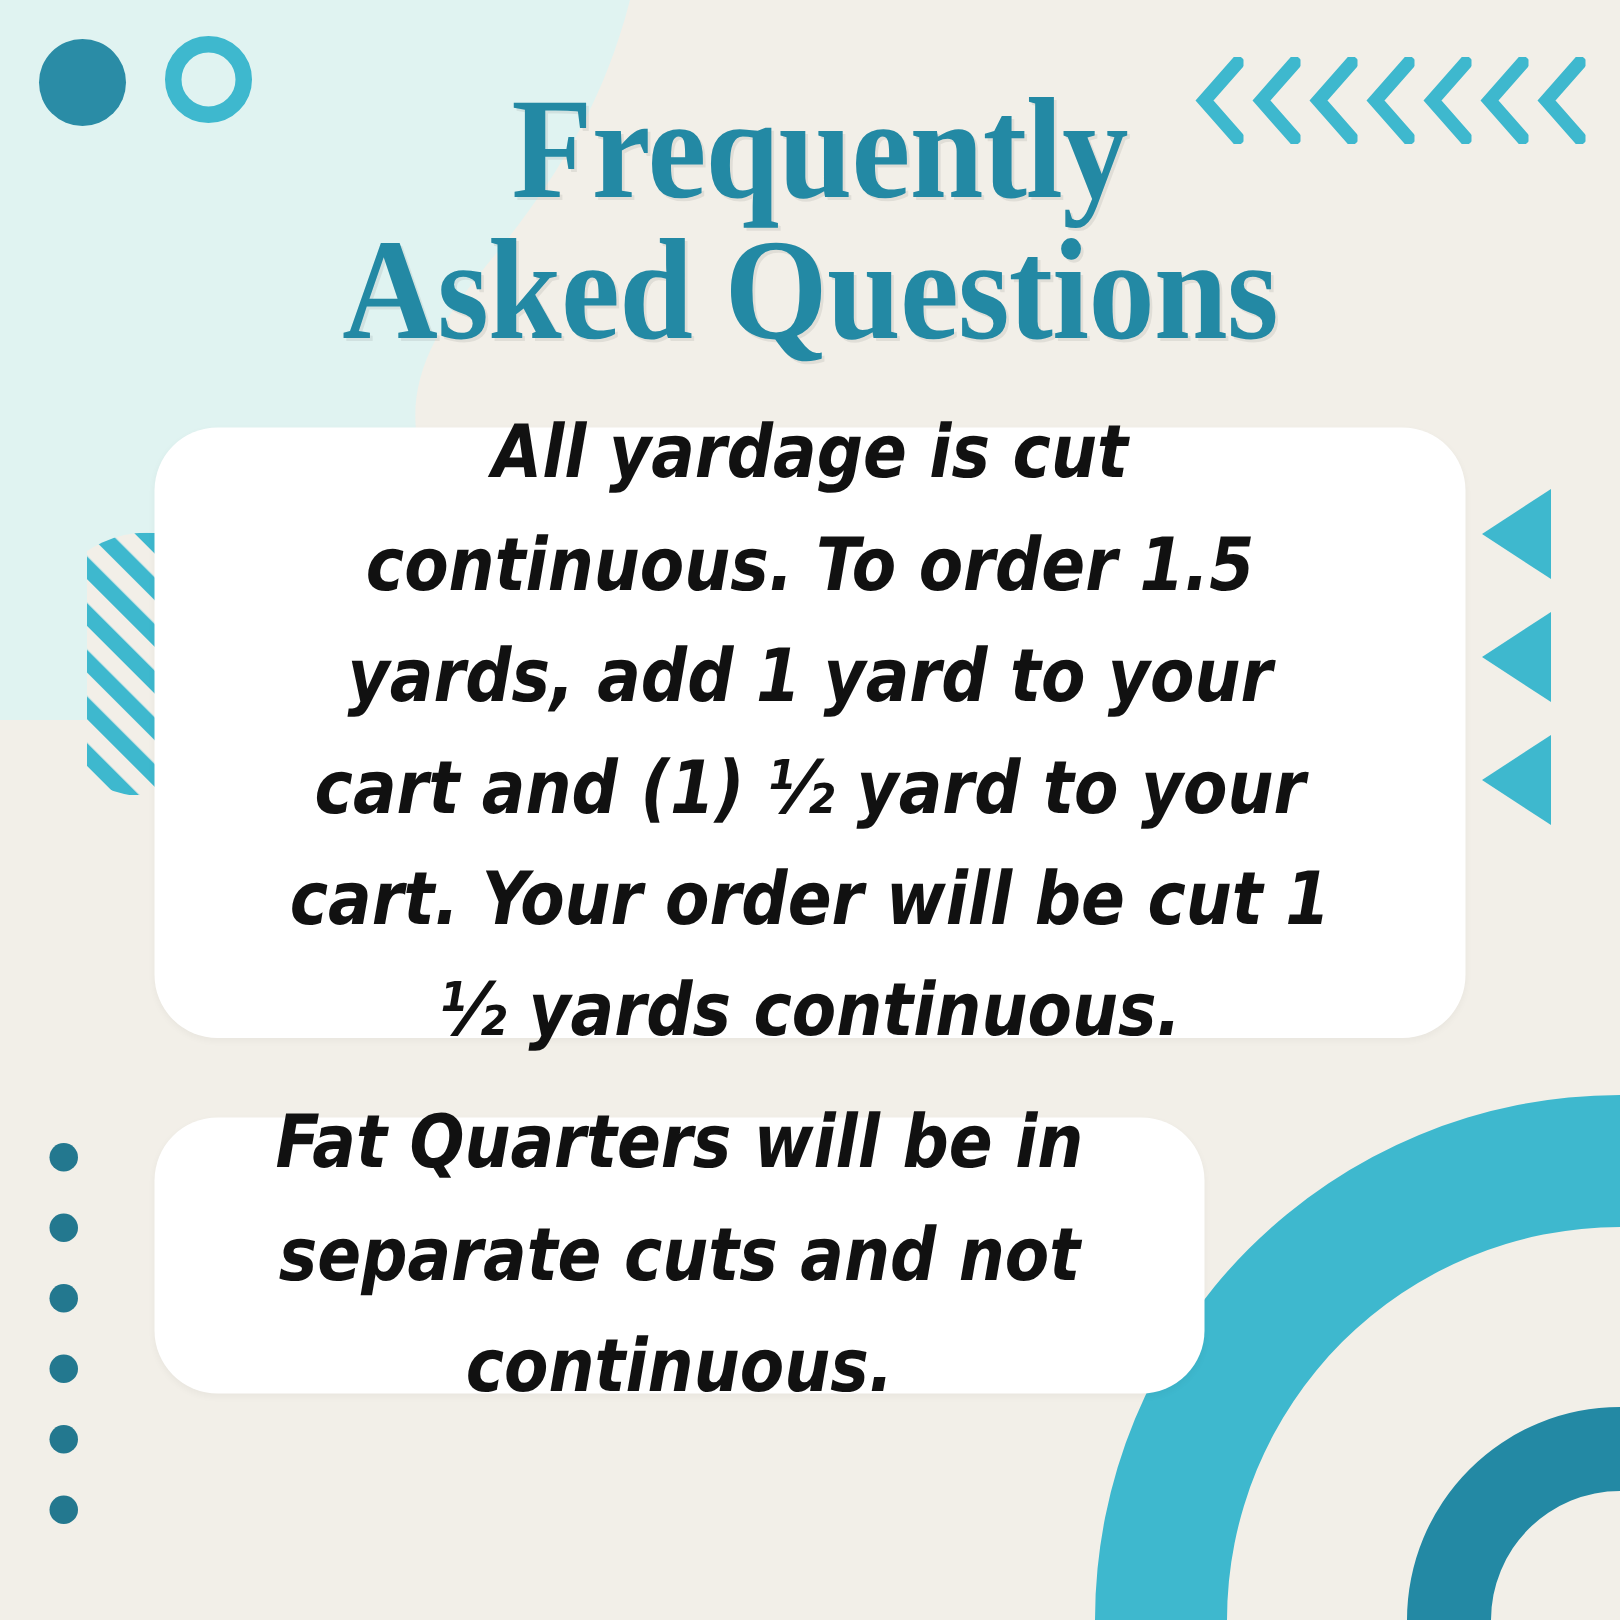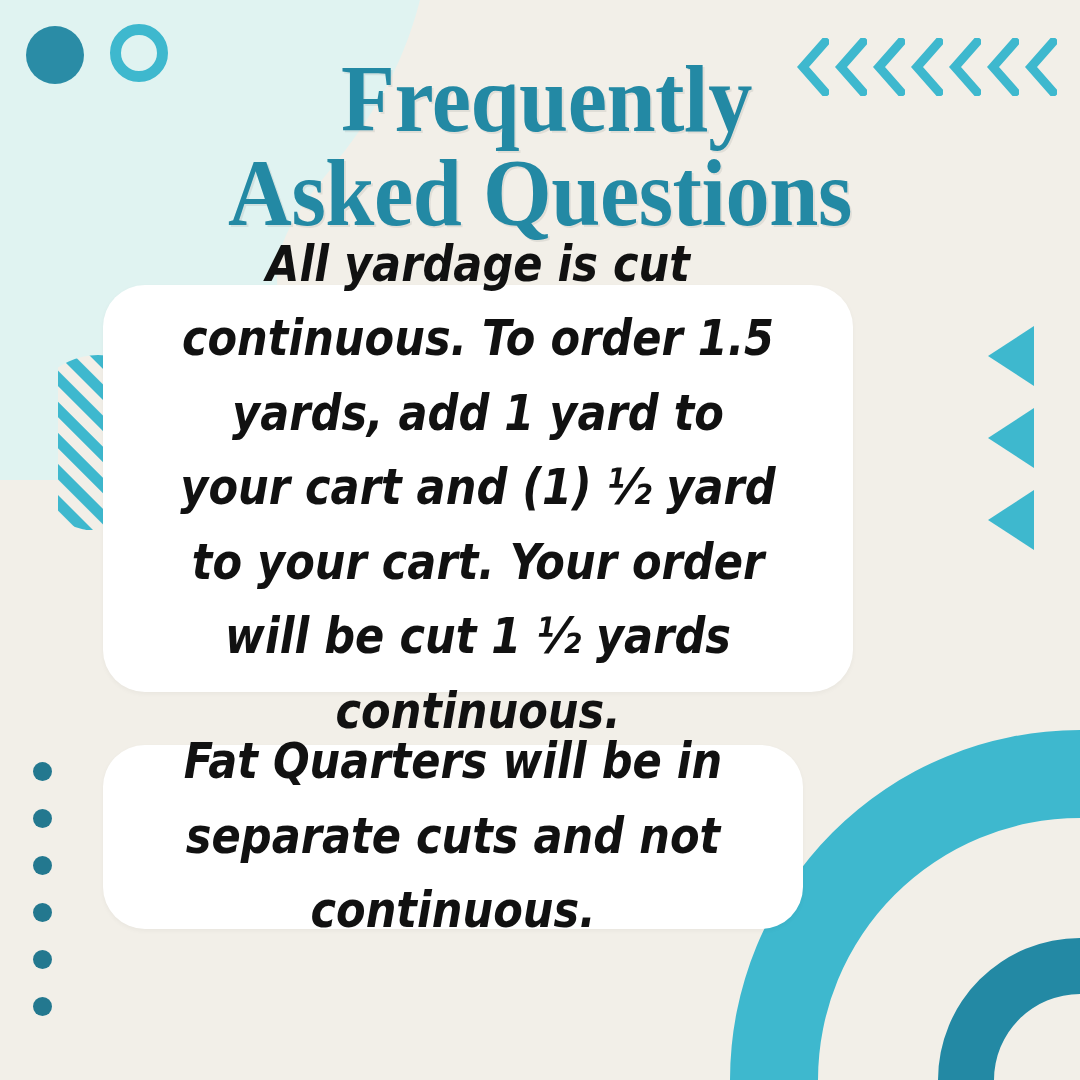--- a/index.html
+++ b/index.html
@@ -114,21 +114,21 @@
   .card p {
     color:#111111;
     font-weight:700;
     font-style:italic;
     font-family:"DejaVu Sans", "Liberation Sans", sans-serif;
     transform:scaleX(0.88);
     transform-origin:50% 50%;
   }
   #card-1 {
     left:103px; top:285px;
-    width:750px; height:407px;
+    width:874px; height:407px;
   }
   #card-1 p {
     font-size:49px;
     line-height:1.52;
     padding:0 26px;
   }
   #card-2 {
     left:103px; top:745px;
     width:700px; height:184px;
   }

